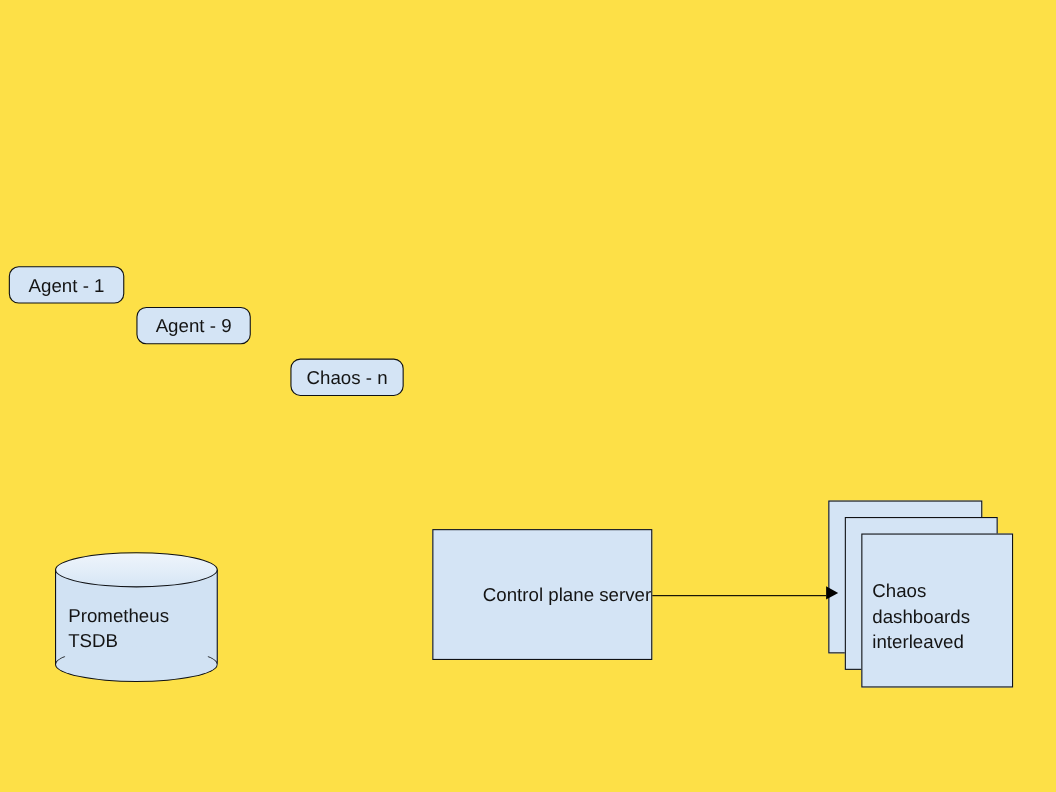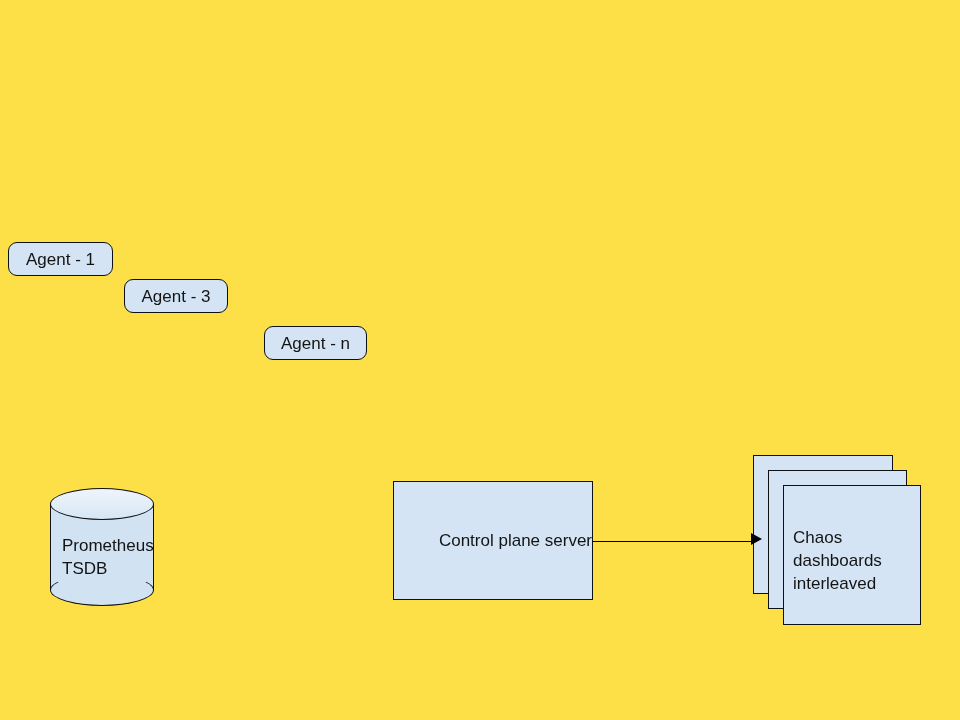--- a/index.html
+++ b/index.html
@@ -136,28 +136,28 @@
 </head>
 <body>
 
 <div id="canvas">
 
   <div class="agent-node" id="node-agent-1" style="left: 8px; top: 242px; width: 105px; height: 34px;">
     <span class="node-label">Agent - 1</span>
   </div>
 
   <div class="agent-node" id="node-agent-2" style="left: 124px; top: 279px; width: 104px; height: 34px;">
-    <span class="node-label">Agent - 3</span>
+    <span class="node-label">Agent - 9</span>
   </div>
 
   <div class="agent-node" id="node-agent-n" style="left: 264px; top: 326px; width: 103px; height: 34px;">
-    <span class="node-label">Agent - n</span>
+    <span class="node-label">Chaos - n</span>
   </div>
 
-  <div class="cylinder" id="node-datastore" style="left: 50px; top: 488px; width: 104px; height: 118px;">
+  <div class="cylinder" id="node-datastore" style="left: 50px; top: 502px; width: 148px; height: 118px;">
     <div class="cyl-body"></div>
     <div class="cyl-bottom"></div>
     <div class="cyl-top"></div>
     <div class="cyl-text">
       <div>Prometheus</div>
       <div>TSDB</div>
     </div>
   </div>
 
   <div class="proc-node" id="node-server" style="left: 393px; top: 481px; width: 200px; height: 119px;">

